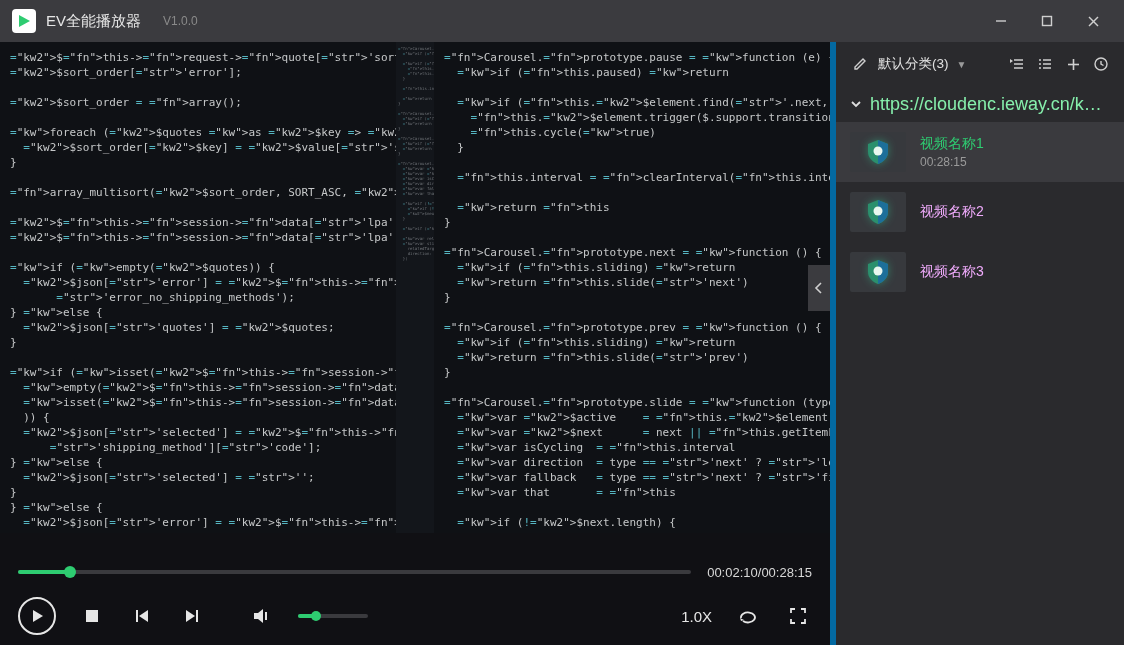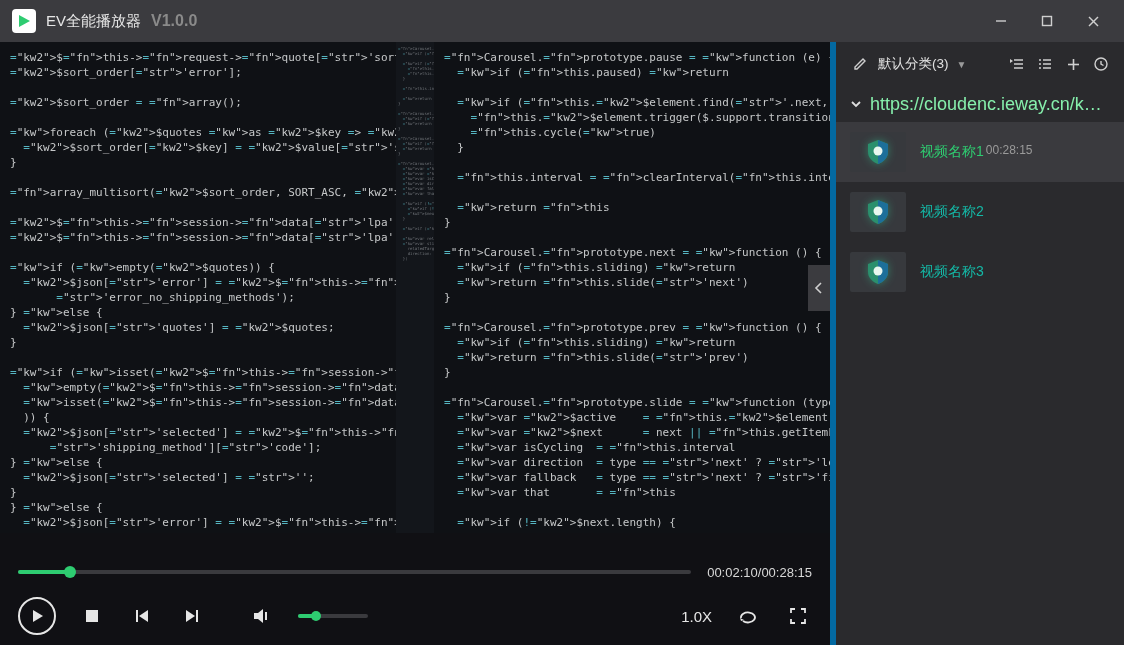--- a/index.html
+++ b/index.html
@@ -2,21 +2,21 @@
 <html><head>
 <meta charset="utf-8">
 <style>
   * { box-sizing: border-box; margin: 0; padding: 0; }
   html, body { width: 1124px; height: 645px; overflow: hidden; font-family: "Segoe UI", Arial, sans-serif; background:#000; }
   .app { width:1124px; height:645px; background:#2a2a2d; display:flex; flex-direction:column; color:#cfcfcf; }
   
   .titlebar { height:42px; background:#3b3b3f; display:flex; align-items:center; padding:0 8px 0 12px; }
   .logo { width:24px; height:24px; border-radius:4px; background:#fff; display:flex; align-items:center; justify-content:center; margin-right:10px; }
   .title-text { font-size:15px; color:#e6e6e6; }
-  .title-ver { font-size:16px; color:#8a8a8a; margin-left:10px;font-weight:bold; }
+  .title-ver { font-size:12px; color:#8a8a8a; margin-left:22px; }
   .title-spacer { flex:1; }
   .winbtn { width:46px; height:42px; display:flex; align-items:center; justify-content:center; color:#cfcfcf; }
   .winbtn svg { stroke:#cfcfcf; }
   
   .mainrow { flex:1; display:flex; min-height:0; }
   .leftcol { display:flex; flex-direction:column; width:830px; background:#101014; min-height:0; }
   
   .video { flex:1; position:relative; overflow:hidden; background:#0f1115; }
   .codewrap { display:flex; height:100%; }
   .codepane { flex:1; overflow:hidden; font-family:Consolas, "DejaVu Sans Mono", monospace; font-size:11px; line-height:15px; padding:8px 10px; white-space:pre; color:#c6c8c9; }
@@ -47,22 +47,22 @@
   .catsel { flex:1; display:flex; align-items:center; gap:8px; font-size:13.5px; color:#e0e0e0; }
   .catsel .caret { color:#9a9a9a; font-size:10px; }
   .sbicn { width:18px; height:18px; display:flex; align-items:center; justify-content:center; color:#cfcfcf; }
   .sbgroup { height:36px; display:flex; align-items:center; padding:0 14px; gap:8px; font-size:18px; color:#86efac; }
   .sbgroup .chev svg { stroke:#dedede; }
   .playlist { flex:1; overflow:auto; }
   .plitem { display:flex; align-items:center; gap:14px; padding:10px 14px; }
   .plitem.active { background:#3a3a3e; }
   .thumb { width:56px; height:40px; background:#37393d; border-radius:2px; display:flex; align-items:center; justify-content:center; }
   .thumb svg { filter:drop-shadow(0 0 4px rgba(50,220,160,.4)); }
-  .plmeta { display:flex; gap:2px; min-width:0; }
-  .pltitle { font-size:14px; color:#14b8a6; white-space:nowrap; overflow:hidden; text-overflow:ellipsis; }
+  .plmeta { display:flex; flex-direction:column; gap:2px; min-width:0; }
+  .pltitle { font-size:14px; color:#f0abfc; white-space:nowrap; overflow:hidden; text-overflow:ellipsis; }
   .plitem.active .pltitle { color:#2ecc71; }
   .pldur { font-size:12px; color:#9a9a9a; }
 </style>
 </head>
 <body>
 
 <div class="app">
 
   <div class="titlebar">
     <div class="logo">

